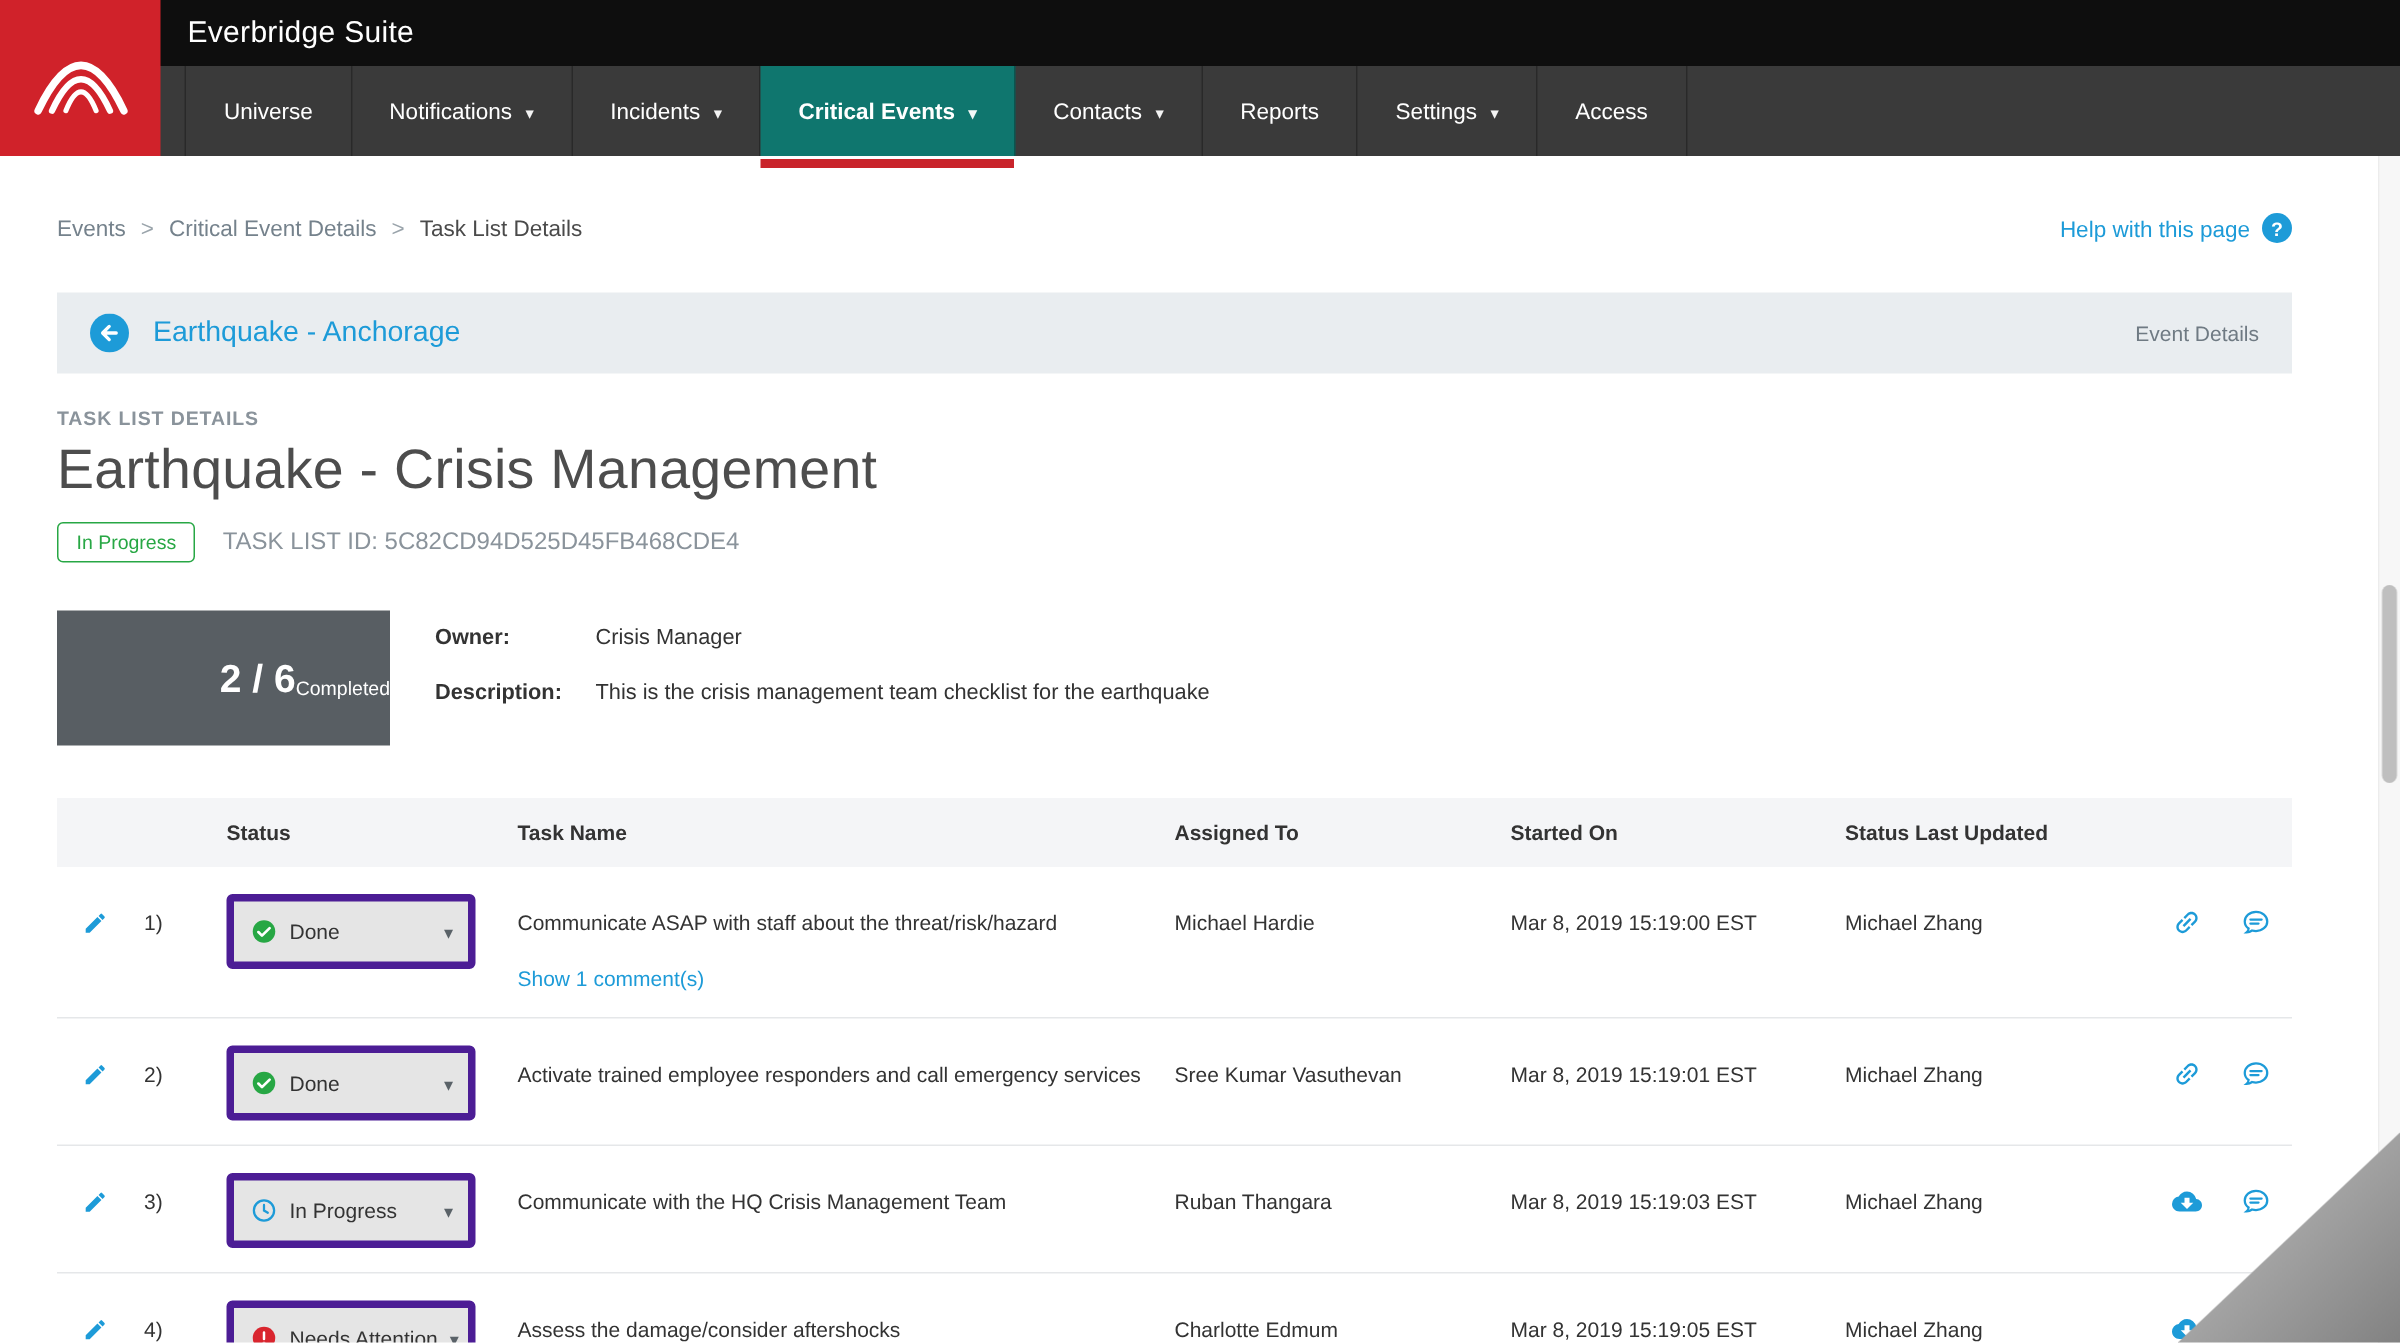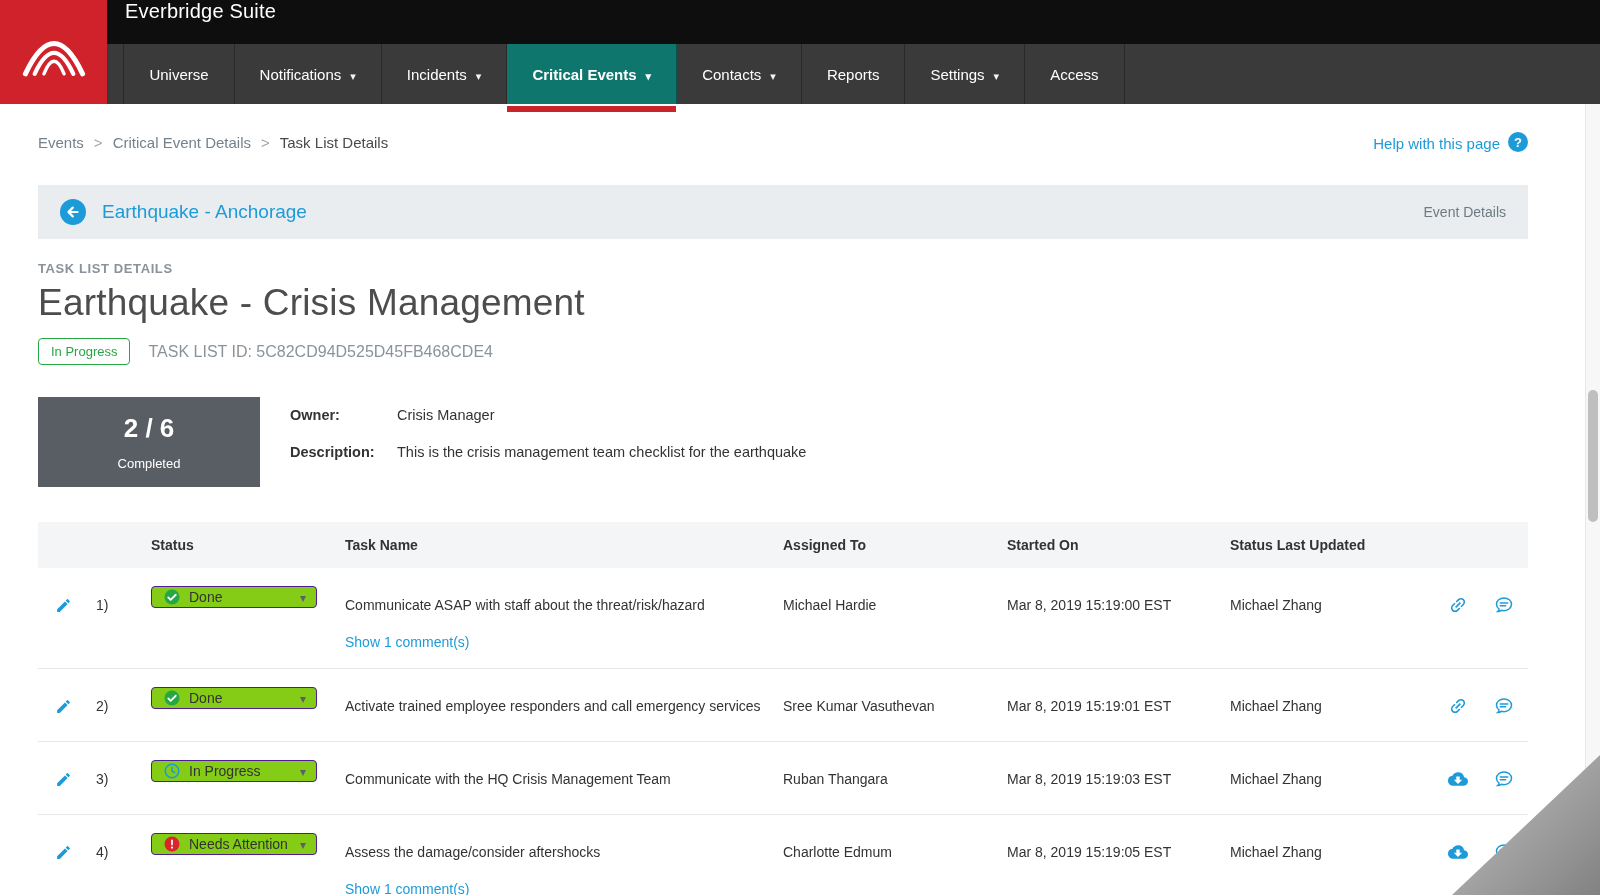--- a/index.html
+++ b/index.html
@@ -1,20 +1,20 @@
 <!DOCTYPE html>
 <html><head>
 <meta charset="utf-8">
 <style>
   *{box-sizing:border-box;margin:0;padding:0}
   html,body{width:1600px;height:895px;overflow:hidden;background:#fff;
     font-family:"Liberation Sans",sans-serif;color:#333}
 
   
-  .topbar{position:relative;height:44px;background:#0e0e0e;display:flex;align-items:flex-start;
+  .topbar{position:relative;height:44px;background:#0e0e0e;display:flex;align-items:center;
     padding-left:125px;color:#fff;z-index:20}
   .logo{position:absolute;left:0;top:0;width:107px;height:104px;background:#d0222a;
     display:flex;align-items:center;justify-content:center;z-index:30;cursor:pointer}
   .logo svg{width:84px;height:84px}
   .brand{font-size:20px;letter-spacing:.2px}
   .topbar-right{margin-left:auto;display:flex;align-items:stretch;height:100%}
   .tb-sec{display:flex;align-items:center;padding:0 20px;border-left:1px solid #242424;cursor:pointer}
   .org-sec{font-size:16px;font-weight:bold}
   .org-sec .chev{margin-left:8px}
   .chev::after{content:"▾";font-size:11px}
@@ -28,21 +28,21 @@
   .nav-item{position:relative;display:flex;align-items:center;padding:0 25px;color:#fff;
     font-size:15px;border-right:1px solid rgba(0,0,0,.28);cursor:pointer;white-space:nowrap}
   .nav-item .chev{margin-left:9px;opacity:.95}
   .nav-item.active{background:#0f766e;font-weight:bold}
   .nav-item.active::after{content:"";position:absolute;left:0;right:0;bottom:-8px;height:6px;background:#c9242b}
 
   
   .content{width:1490px;margin-left:38px}
 
   
-  .breadcrumb{display:flex;align-items:center;margin-top:28px;font-size:15px;color:#75828c}
+  .breadcrumb{display:flex;align-items:center;margin-top:38px;font-size:15px;color:#75828c}
   .breadcrumb-items{display:flex;align-items:center}
   .crumb{cursor:pointer}
   .crumb.current{color:#4a4a4a;cursor:default}
   .crumb-sep{margin:0 10px;color:#9aa4ab}
   .help-link{margin-left:auto;display:flex;align-items:flex-end;gap:8px;color:#1d9bd8;cursor:pointer}
   .help-badge{width:20px;height:20px;border-radius:50%;background:#1d9bd8;color:#fff;
     display:flex;align-items:center;justify-content:center;font-size:13px;font-weight:bold}
   .help-badge::after{content:"?"}
 
   
@@ -52,40 +52,40 @@
   .event-right{margin-left:auto;font-size:14px;color:#6f7a83}
 
   
   .section-label{margin-top:22px;font-size:13px;font-weight:bold;color:#8a939b;letter-spacing:.6px}
   .page-title{margin-top:6px;font-size:37px;font-weight:400;color:#4d4d4d;letter-spacing:.2px}
   .badge-row{margin-top:14px;display:flex;align-items:center;gap:18px}
   .status-badge{border:1px solid #27a744;color:#27a744;font-size:13px;padding:5px 12px;border-radius:4px}
   .tasklist-id{font-size:16px;color:#8a939b}
 
   .meta-row-wrap{margin-top:32px;display:flex}
-  .progress-box{width:222px;height:90px;background:#585e63;color:#fff;display:flex;flex-direction:column;
-    align-items:center;justify-content:center}
+  .progress-box{width:222px;height:90px;background:#585e63;color:#fff;display:flex;
+    align-items:center;justify-content:flex-end}
   .progress-count{font-size:26px;font-weight:bold}
   .progress-label{font-size:13px;margin-top:12px}
   .meta-info{margin-left:30px;padding-top:10px;display:grid;grid-template-columns:107px auto;row-gap:21px;
     font-size:14.5px;align-content:start}
   .meta-label{font-weight:bold}
 
   
   .task-table{margin-top:35px}
   .thead,.trow{display:grid;grid-template-columns:50px 63px 194px 438px 224px 223px 198px 1fr}
   .thead{background:#f4f5f7;height:46px;align-items:center;font-weight:bold;font-size:14px}
   .trow{border-bottom:1px solid #e5e7e9;padding:18px 0 16px;align-items:start}
   .cell{font-size:14px}
   .lh{line-height:38px;white-space:nowrap}
   .num{padding-left:8px}
   .cell-edit{display:flex;align-items:center;justify-content:center;height:38px}
   .icon-btn{display:inline-flex;cursor:pointer}
   .icon-btn.pencil svg{width:17px;height:17px}
-  .status-select{width:166px;height:22px;background:#84cc16;border:1px solid #4c1d95;border-radius:4px;
+  .status-select{width:166px;height:50px;background:#e5e5e5;border:5px solid #4c1d95;border-radius:4px;
     display:flex;align-items:center;gap:8px;padding:0 10px 0 11px;cursor:pointer}
   .st-icon{display:inline-flex}
   .st-icon svg{width:18px;height:18px}
   .st-label{flex:1;font-size:14px;color:#333;white-space:nowrap}
   .st-chev::after{content:"▾";color:#5a6268;font-size:12px}
   .task-name{white-space:nowrap}
   .comment-link{margin-top:8px;font-size:14px;color:#1d9bd8;cursor:pointer;line-height:20px}
   .actions{display:flex;align-items:center;justify-content:flex-end;gap:26px;height:38px;padding-right:14px}
   .icon-btn.action svg{width:20px;height:20px}
 

